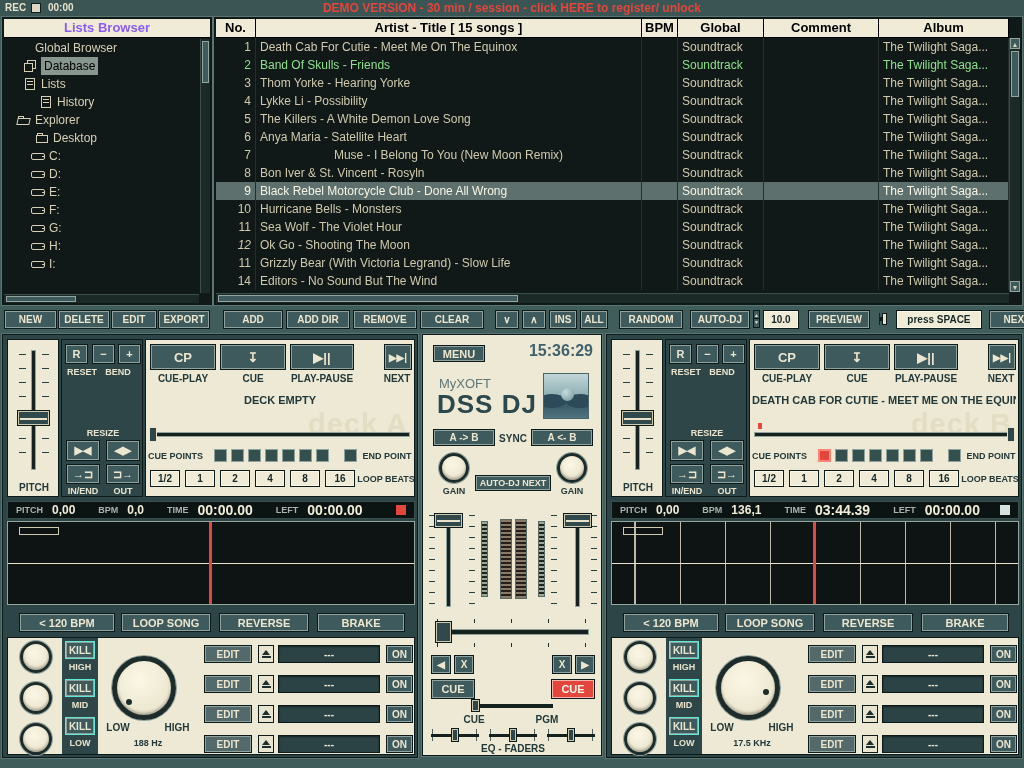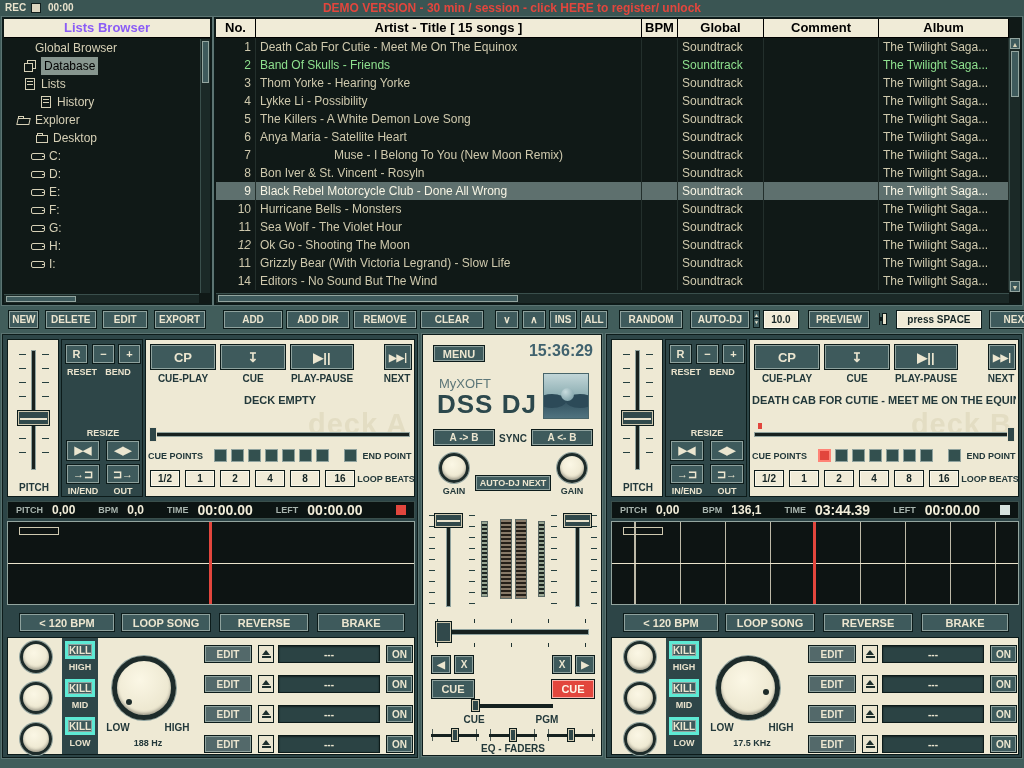--- a/index.html
+++ b/index.html
@@ -95,21 +95,21 @@
 .wave.grid{background-image:repeating-linear-gradient(to right,rgba(233,227,204,.8) 0 1px,transparent 1px 45px);background-position:23px 0}
 .transport{position:absolute;left:0;top:278px;width:416px;height:19px}
 .transport .tpb{position:absolute;top:0;height:19px;background:#3e5a5c;border:1px solid #0c1b1a;box-shadow:inset 0 0 0 1px #8fa29e;color:#ece6d0;font-weight:bold;font-size:11px;display:flex;align-items:center;justify-content:center}
 .eqz{left:4px;top:302px;width:408px;height:118px}
 .knob{position:absolute;border-radius:50%;background:radial-gradient(circle at 42% 35%,#fbf7e5,#e6e0c6);border:3px solid #1d2b2a;box-shadow:0 0 0 1px #8fa29e,inset 0 -2px 3px rgba(0,0,0,.3)}
 .knob.sm{width:32px;height:32px;left:12px}
 .knob.big{width:64px;height:64px;border-width:5px}
 .knob .dot{position:absolute;width:6px;height:6px;border-radius:50%;background:#1d2b2a}
 .killcol{position:absolute;left:54px;top:0;width:36px;height:116px;background:#2e4648}
 .kgrp{position:relative;height:38px}
-.kbtn{position:absolute;left:3px;top:3px;width:30px;height:18px;background:#3e5a5c;border:3px solid #5eead4;box-shadow:inset 0 0 0 1px #8fa29e;color:#ece6d0;font-weight:bold;font-size:10px;display:flex;align-items:center;justify-content:center}
+.kbtn{position:absolute;left:3px;top:3px;width:30px;height:18px;background:#3e5a5c;border:1px solid #5eead4;box-shadow:inset 0 0 0 1px #8fa29e;color:#ece6d0;font-weight:bold;font-size:10px;display:flex;align-items:center;justify-content:center}
 .klbl{position:absolute;left:0;top:24px;width:36px;text-align:center;color:#e9e3cd;font-weight:bold;font-size:9px}
 .fxcol{position:absolute;left:196px;top:0;width:210px;height:116px}
 .fxrow{position:absolute;left:0;width:210px;height:18px}
 .fxe{position:absolute;left:0;top:0;width:48px;height:18px;background:#53696a;border:1px solid #0c1b1a;box-shadow:inset 0 0 0 1px #8fa29e;color:#ece6d0;font-weight:bold;font-size:10px;display:flex;align-items:center;justify-content:center}
 .ej{position:absolute;left:54px;top:0;width:16px;height:18px;background:#e9e4cf;border:1px solid #0c1b1a;display:flex;flex-direction:column;align-items:center;justify-content:center}
 .ej .t{width:0;height:0;border-left:4px solid transparent;border-right:4px solid transparent;border-bottom:5px solid #1c2e2d}
 .ej .b{width:9px;height:2px;background:#1c2e2d;margin-top:1px}
 .fxd{position:absolute;left:74px;top:0;width:102px;height:18px;background:#2b4344;border:1px solid #0c1b1a;box-shadow:inset 0 1px 2px rgba(0,0,0,.5);color:#ece6d0;font-weight:bold;font-size:10px;display:flex;align-items:center;justify-content:center}
 .fxon{position:absolute;left:182px;top:0;width:27px;height:18px;background:#3e5a5c;border:1px solid #0c1b1a;box-shadow:inset 0 0 0 1px #8fa29e;color:#ece6d0;font-weight:bold;font-size:10px;display:flex;align-items:center;justify-content:center}
 
@@ -376,21 +376,21 @@
     <div class="thumb"></div>
     <div class="ar dn">▼</div>
   </div>
   <div id="phscroll">
       <div class="thumb"></div>
     </div>
 </div>
 
 <div id="toolbar">
   <div id="tgl">
-    <div class="tb h16" style="width:29px">NEW</div>
+    <div class="tb h16" style="width:51px">NEW</div>
     <div class="tb h16" style="width:50px">DELETE</div>
     <div class="tb h16" style="width:44px">EDIT</div>
     <div class="tb h16" style="width:50px">EXPORT</div>
   </div>
   <div id="tgr">
     <div class="tb h16" style="width:58px;margin-left:8px">ADD</div>
     <div class="tb h16" style="width:62px">ADD DIR</div>
     <div class="tb h16" style="width:62px">REMOVE</div>
     <div class="tb h16" style="width:62px">CLEAR</div>
     <div class="tb h16" style="width:22px;margin-left:8px">∨</div>

